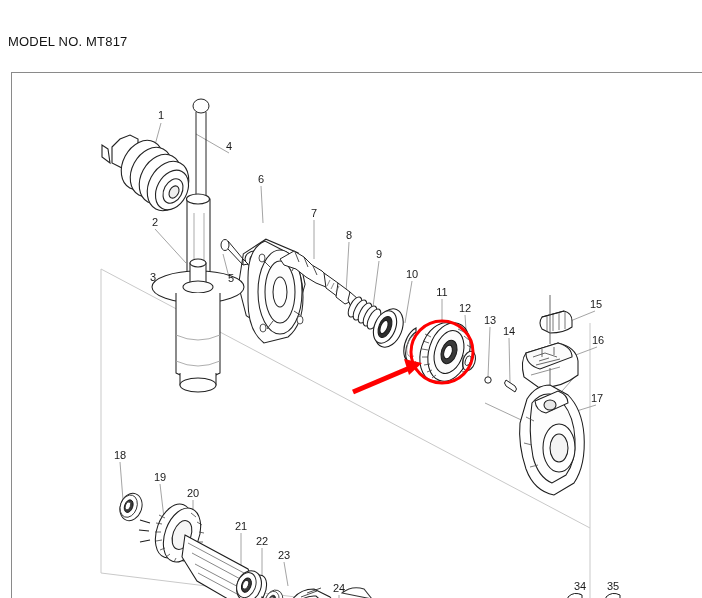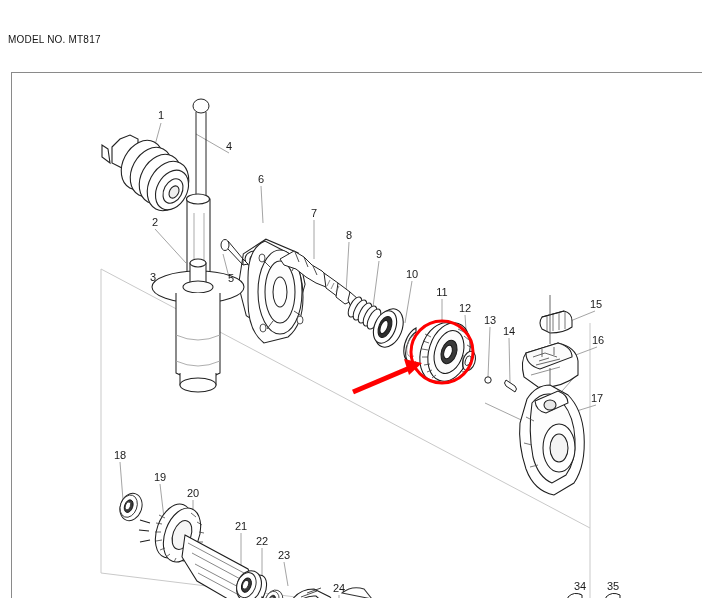--- a/index.html
+++ b/index.html
@@ -18,21 +18,21 @@
   #page {
     position: relative;
     width: 702px;
     height: 598px;
     background: #ffffff;
   }
   #model-title {
     position: absolute;
     left: 8px;
     top: 34px;
-    font-size: 10px;
+    font-size: 13px;
     letter-spacing: 0.2px;
     color: #141414;
     white-space: nowrap;
   }
   #diagram-frame {
     position: absolute;
     left: 11px;
     top: 72px;
     width: 691px;
     height: 526px;

